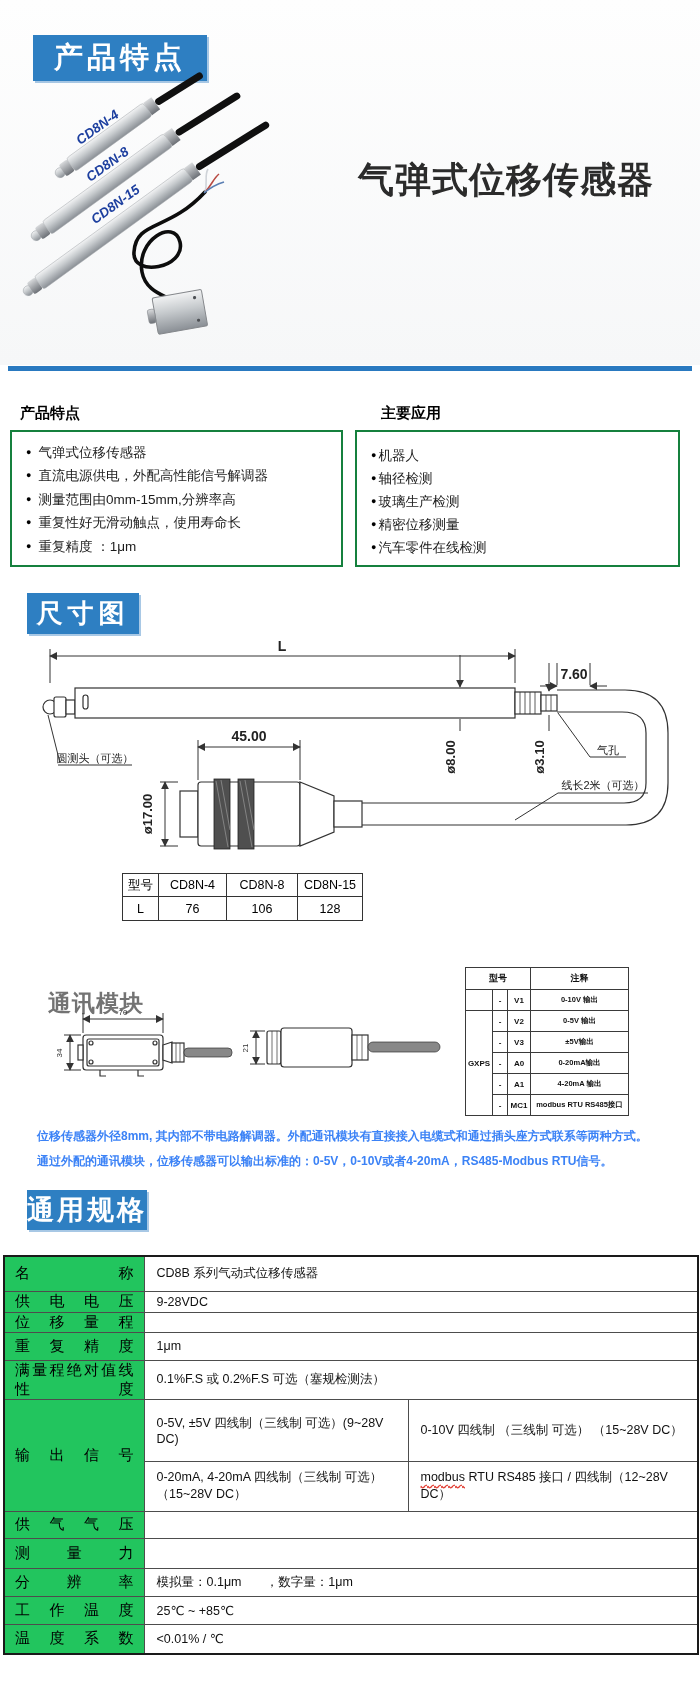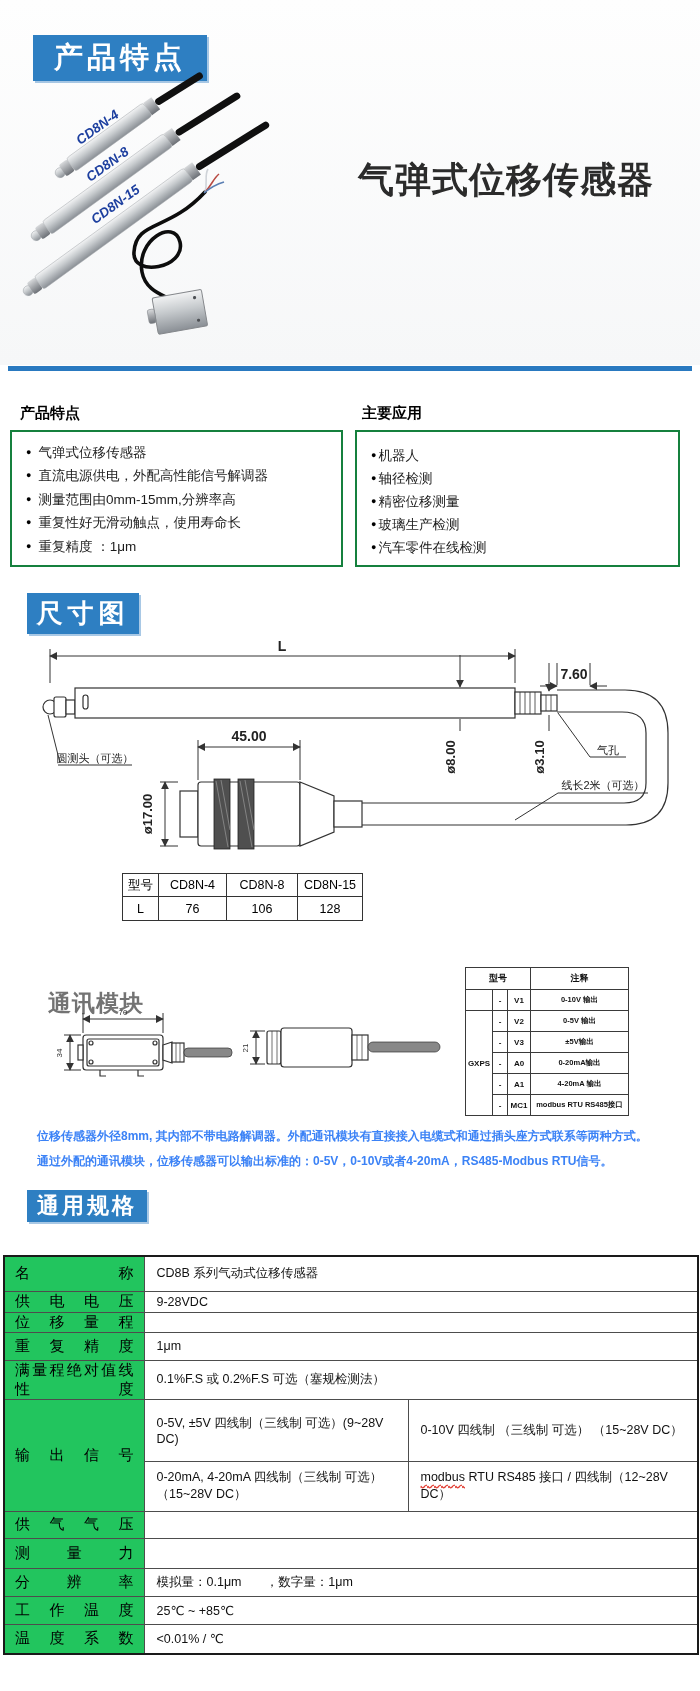--- a/index.html
+++ b/index.html
@@ -32,21 +32,21 @@
   #comm-heading{left:48px;top:988px;font-size:23px;font-weight:bold;color:#737373;letter-spacing:1px;}
   table.ctab{border-collapse:collapse;table-layout:fixed;}
   table.ctab td{border:1px solid #3a3a3a;text-align:center;font-weight:bold;color:#111;padding:0;overflow:hidden;}
   table.ctab{border:1.5px solid #333;}
   .ctab .ch{font-size:9px;}
   .ctab .cc{font-size:8px;}
   .ctab .cd{font-size:7.5px;white-space:nowrap;}
   #comm-desc{left:37px;top:1124px;width:650px;font-size:12px;font-weight:bold;color:#3b82f6;line-height:24.5px;}
   #comm-desc div{white-space:nowrap;}
   
-  #spec-badge{left:27px;top:1190px;width:120px;height:32px;font-size:22px;letter-spacing:3px;}
+  #spec-badge{left:27px;top:1190px;width:120px;height:40px;font-size:27px;letter-spacing:3px;}
   table.spec{border-collapse:collapse;table-layout:fixed;border:2px solid #1a1a1a;}
   table.spec th,table.spec td{border:1px solid #4d4d4d;}
   table.spec th{background:#22c55e;font-weight:normal;font-size:15px;color:#000;padding:0 10px;
                 text-align:justify;text-align-last:justify;}
   table.spec td{font-size:12.5px;color:#111;padding:2px 6px 2px 12px;vertical-align:middle;}
   td.pad{padding-left:28px;}
   td.pre{white-space:pre;}
   .misspell{text-decoration:underline;text-decoration-style:wavy;text-decoration-color:#e03c31;text-underline-offset:3px;}
   
   svg text{font-family:"Liberation Sans","DejaVu Sans",sans-serif;}
@@ -139,27 +139,27 @@
   <div class="abs fbox" id="features-box-wrap" style="left:10px;top:430px;width:333px;height:137px;">
     <ul class="blist" id="features-box">
       <li><span class="bullet">●</span><span>气弹式位移传感器</span></li>
       <li><span class="bullet">●</span><span>直流电源供电，外配高性能信号解调器</span></li>
       <li><span class="bullet">●</span><span>测量范围由0mm-15mm,分辨率高</span></li>
       <li><span class="bullet">●</span><span>重复性好无滑动触点，使用寿命长</span></li>
       <li><span class="bullet">●</span><span>重复精度 ：1μm</span></li>
     </ul>
   </div>
 
-  <div class="abs panel-head" style="left:362px;top:404px;">主要应用</div>
+  <div class="abs panel-head" style="left:381px;top:404px;">主要应用</div>
   <div class="abs fbox" style="left:355px;top:430px;width:325px;height:137px;">
     <ul class="blist" id="apps-box" style="padding-top:12px;">
       <li><span class="bullet">●</span><span>机器人</span></li>
       <li><span class="bullet">●</span><span>轴径检测</span></li>
+      <li><span class="bullet">●</span><span>玻璃生产检测</span></li>
       <li><span class="bullet">●</span><span>精密位移测量</span></li>
-      <li><span class="bullet">●</span><span>玻璃生产检测</span></li>
       <li><span class="bullet">●</span><span>汽车零件在线检测</span></li>
     </ul>
   </div>
 
   <div id="dim-badge" class="abs badge">
     <span>尺寸图</span>
   </div>
 
   <svg class="abs" style="left:0;top:635px;" width="700" height="235" viewBox="0 0 700 235">
     <defs>

